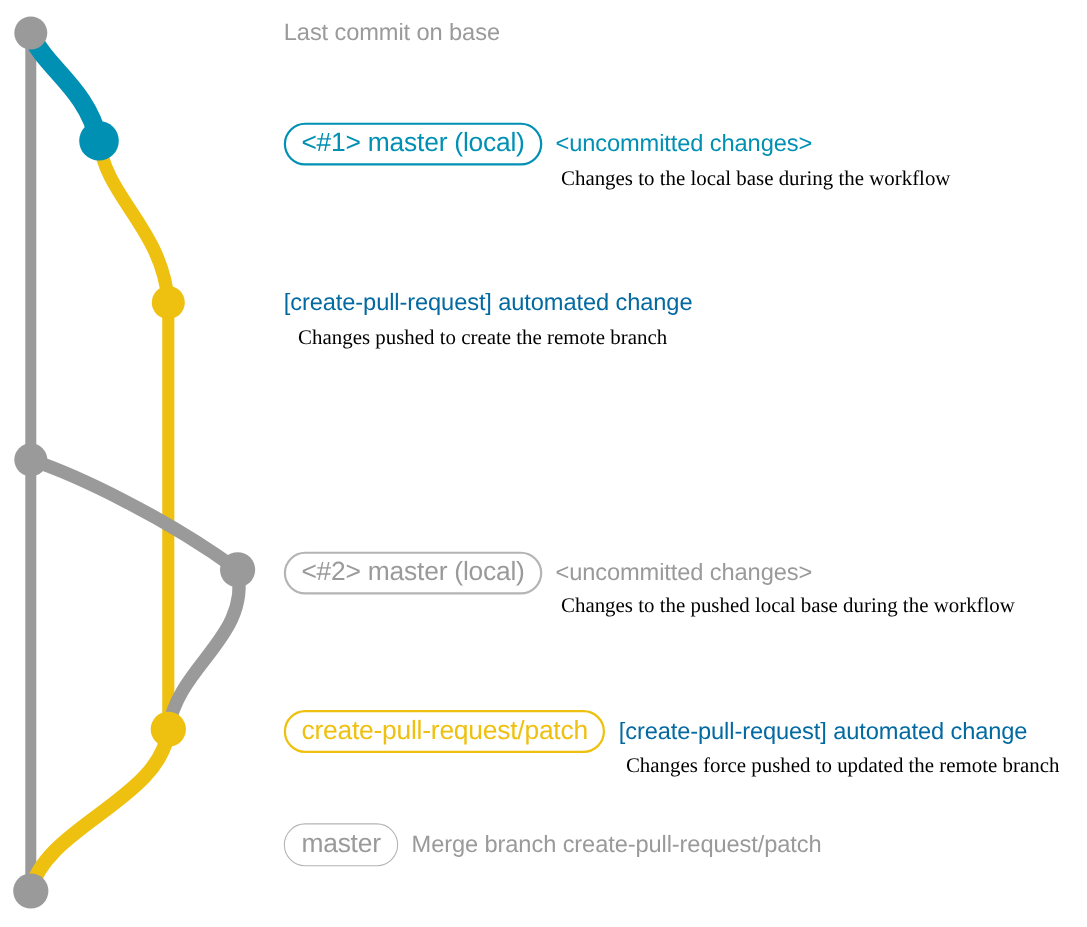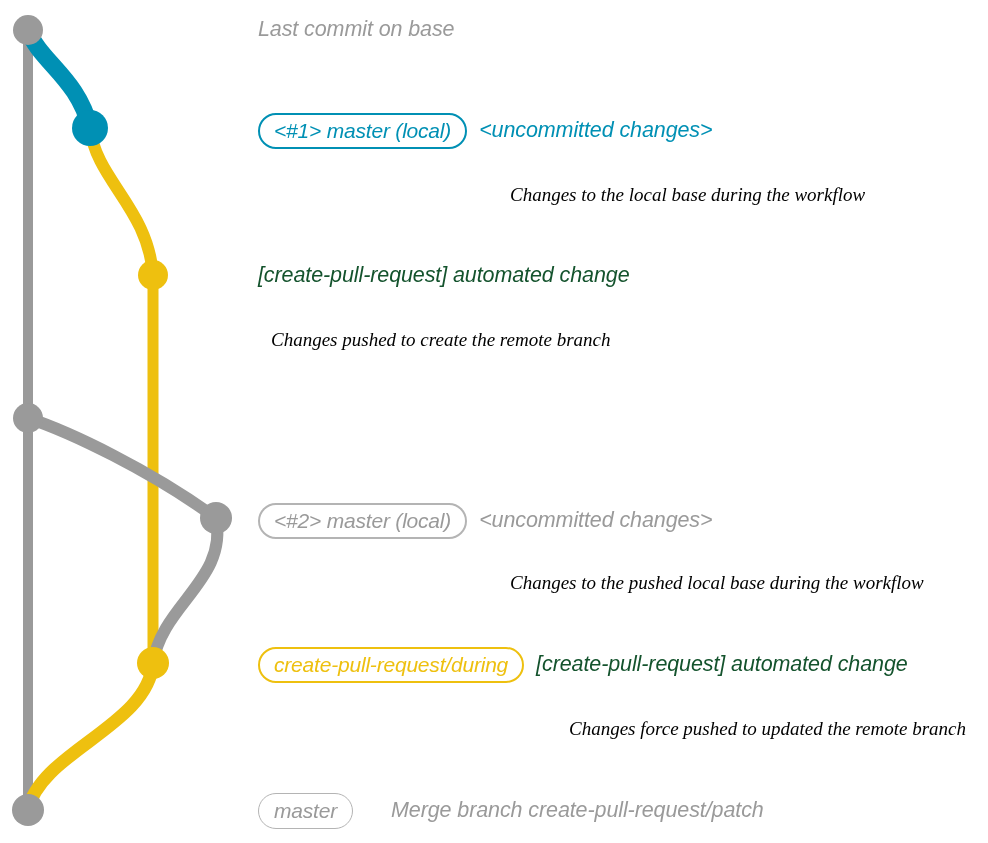--- a/index.html
+++ b/index.html
@@ -11,21 +11,20 @@
   body {
     font-family: "Liberation Sans", sans-serif;
     -webkit-font-smoothing: antialiased;
   }
   #canvas {
     position: relative;
     width: 988px;
     height: 843px;
     background: #ffffff;
     overflow: hidden;
-    font-style: italic;
   }
   #graph-svg {
     position: absolute;
     left: 0;
     top: 0;
     width: 988px;
     height: 843px;
     pointer-events: none;
   }
   .labels-layer {
@@ -40,21 +39,21 @@
     display: flex;
     align-items: center;
     white-space: nowrap;
   }
   .badge {
     display: inline-block;
     border-style: solid;
     border-width: 2px;
     border-radius: 999px;
     padding: 5px 14px 6px 14px;
-    font-size: 21px;
+    font-size: 24px;
     line-height: 1;
     letter-spacing: -0.2px;
     background: #ffffff;
     box-sizing: border-box;
   }
   .badge.thin {
     border-width: 1px;
     padding: 6px 15px 7px 15px;
   }
   .headline {
@@ -65,25 +64,24 @@
   .headline.gap {
     margin-left: 12px;
   }
   .subtext {
     position: absolute;
     font-family: "Liberation Serif", serif;
     font-size: 19px;
     line-height: 1;
     color: #000000;
     white-space: nowrap;
-    margin-top: 32px;
   }
   .c-teal  { color: #0090b4; }
   .c-gray  { color: #9a9a9a; }
-  .c-yellow{ color: #14532d; }
+  .c-yellow{ color: #0369a1; }
   .b-teal  { border-color: #0090b4; color: #0090b4; }
   .b-gray  { border-color: #b4b4b4; color: #9a9a9a; }
   .b-yellow{ border-color: #eec00f; color: #eec00f; }
 </style>
 </head>
 <body>
 
 <div id="canvas">
 
   <svg id="graph-svg" viewBox="0 0 988 843" xmlns="http://www.w3.org/2000/svg">
@@ -129,24 +127,24 @@
     <div class="subtext" style="left:271px; top:298px;">Changes pushed to create the remote branch</div>
 
 
     <div class="row" style="left:258px; top:521px; transform:translateY(-50%);">
       <span class="badge b-gray">&lt;#2&gt; master (local)</span>
       <span class="headline c-gray gap">&lt;uncommitted changes&gt;</span>
     </div>
     <div class="subtext" style="left:510px; top:541px;">Changes to the pushed local base during the workflow</div>
 
     <div class="row" style="left:258px; top:665px; transform:translateY(-50%);">
-      <span class="badge b-yellow">create-pull-request/during</span>
+      <span class="badge b-yellow">create-pull-request/patch</span>
       <span class="headline c-yellow gap">[create-pull-request] automated change</span>
     </div>
     <div class="subtext" style="left:569px; top:687px;">Changes force pushed to updated the remote branch</div>
 
-    <div class="row" style="left:258px; top:811px; transform:translateY(-50%);gap:26px;">
+    <div class="row" style="left:258px; top:768px; transform:translateY(-50%);">
       <span class="badge thin b-gray">master</span>
       <span class="headline c-gray gap">Merge branch create-pull-request/patch</span>
     </div>
 
   </div>
 </div>
 
 </body></html>

